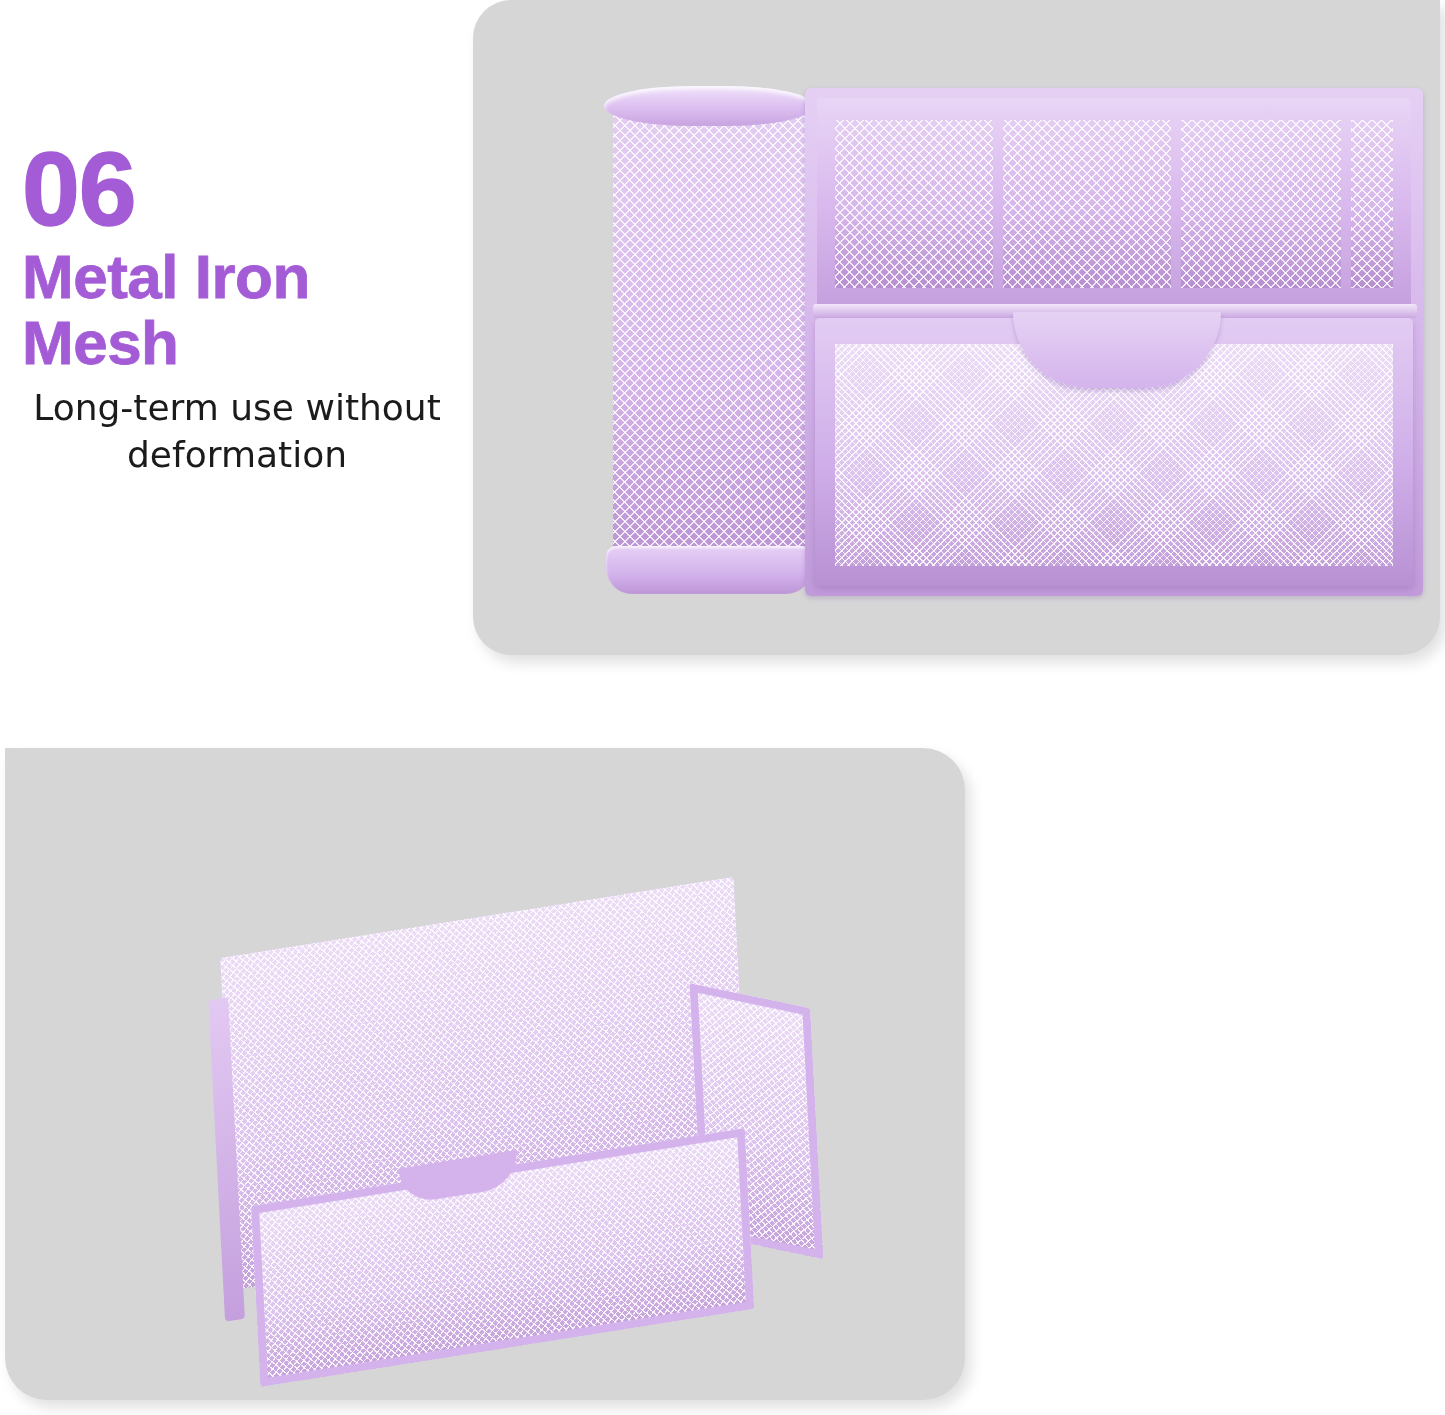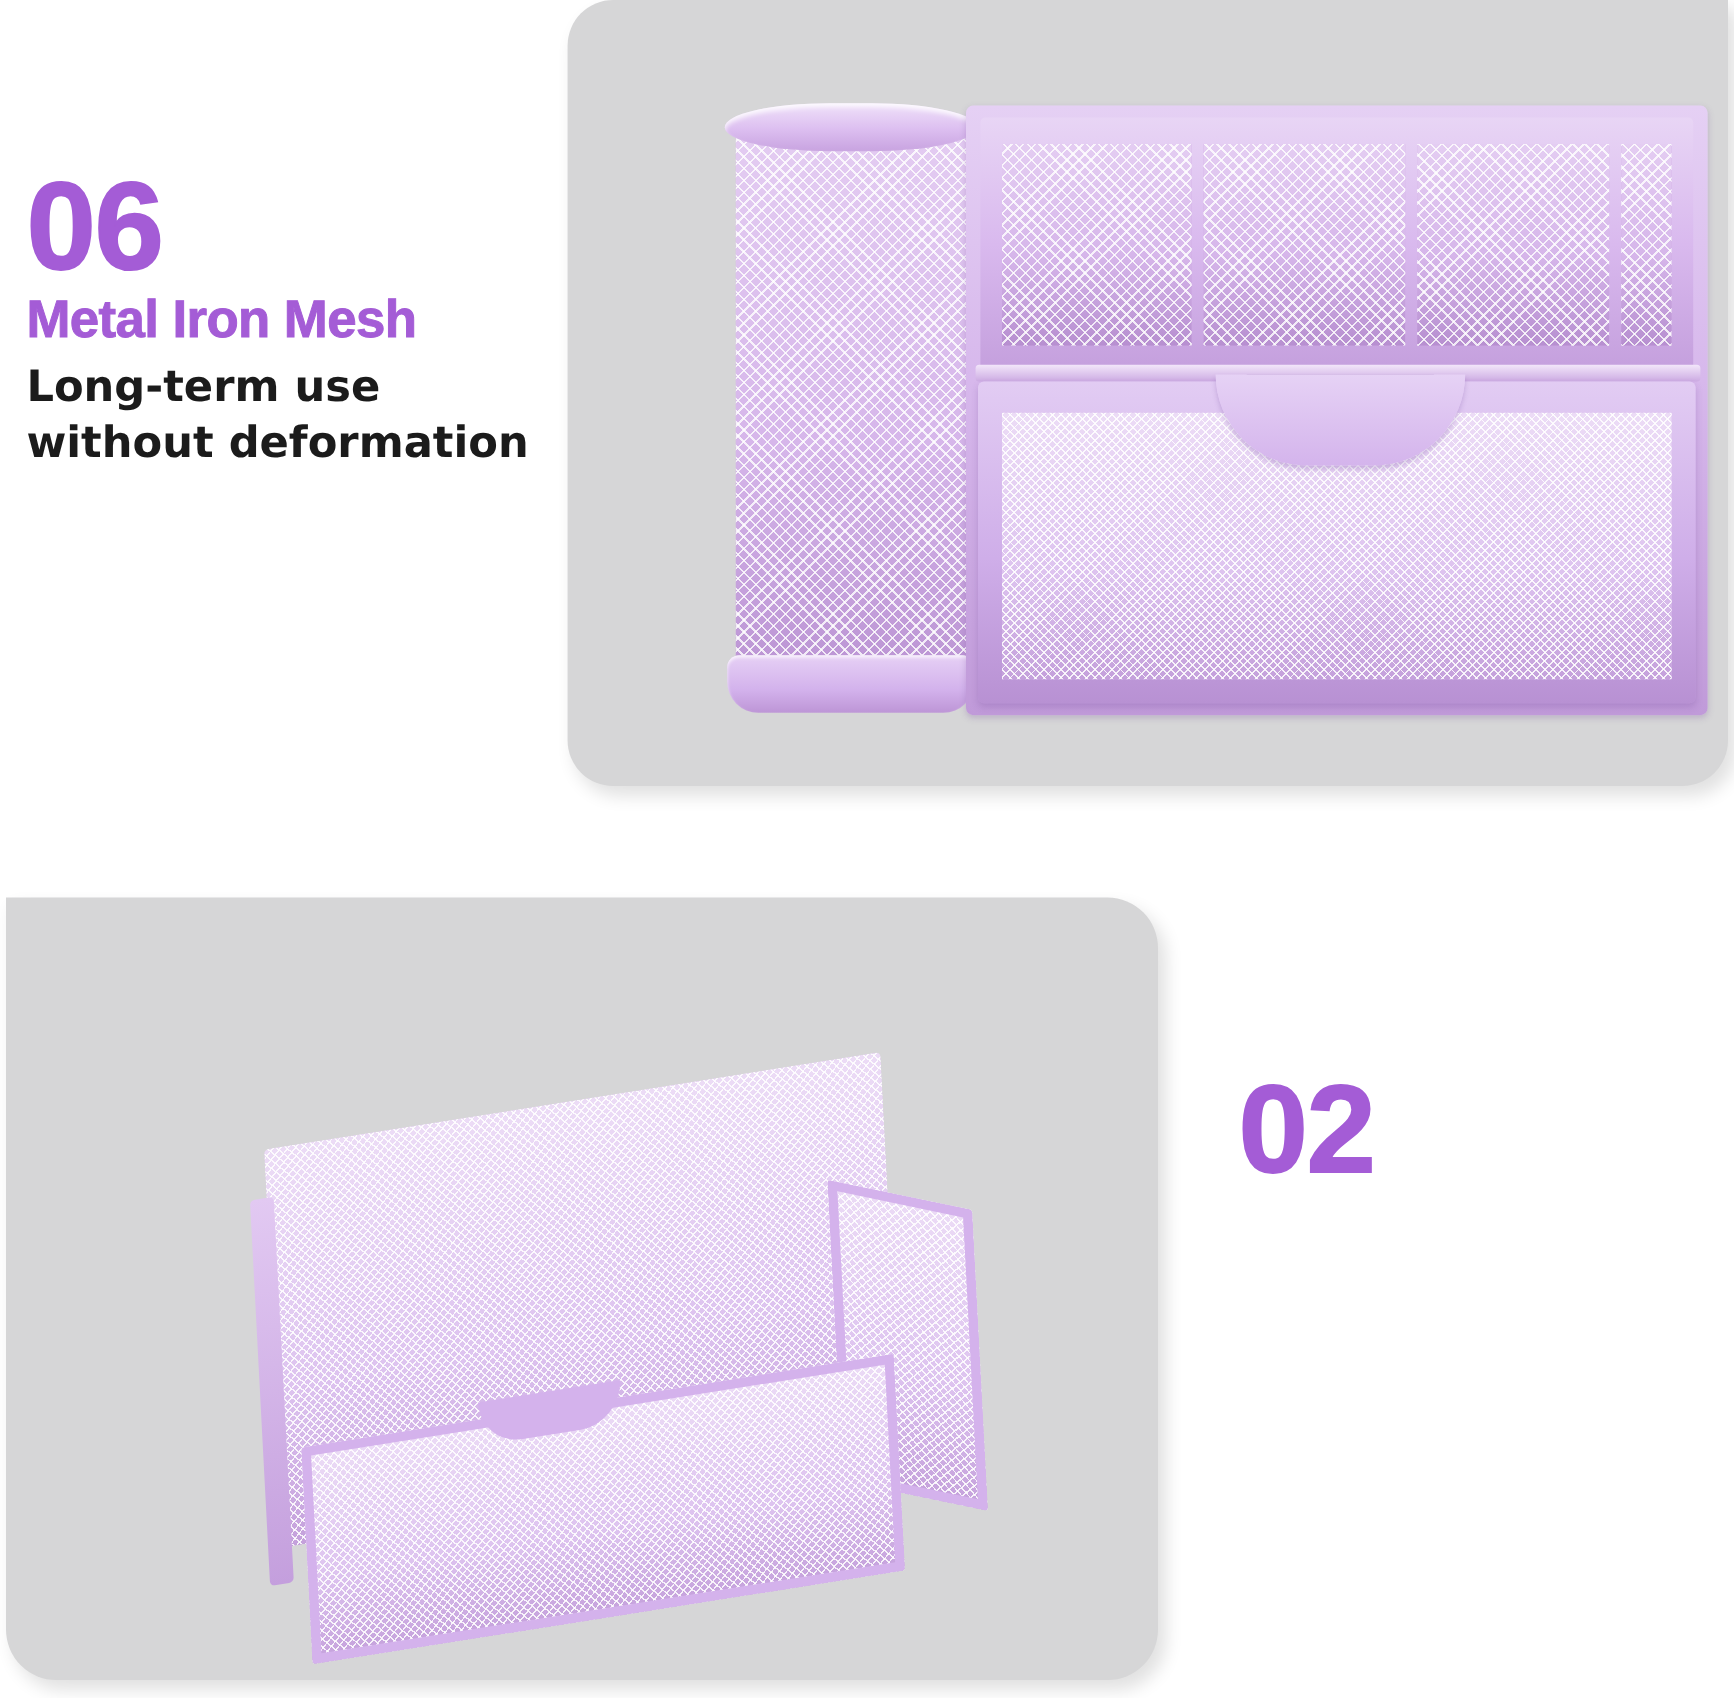--- a/index.html
+++ b/index.html
@@ -51,34 +51,35 @@
     font-size: 104px;
     line-height: 0.96;
     letter-spacing: -1px;
     color: #a45cd6;
     margin: 0 0 4px 0;
     -webkit-text-stroke: 1.5px #a45cd6;
   }
   .feature-title {
     font-family: "Liberation Sans", sans-serif;
     font-weight: 700;
-    font-size: 44px;
+    font-size: 62px;
     line-height: 1.06;
     letter-spacing: -0.5px;
     color: #a45cd6;
     margin: 0 0 10px 0;
     -webkit-text-stroke: 0.8px #a45cd6;
   }
   .feature-desc {
     font-family: "DejaVu Sans", sans-serif;
-    font-weight: 700;
+    font-weight: 400;
     font-size: 36px;
     line-height: 1.30;
     color: #1b1b1b;
     margin: 0;
+    text-align: center;
   }
 
   
   .art { position: absolute; }
 
   
   .mesh {
     background-color: #cfa8e4;
     background-image:
       repeating-linear-gradient(45deg,
@@ -246,14 +247,13 @@
   <div id="p2-drawer">
     <div class="art mesh-fine" id="p2-drawer-floor"></div>
     <div class="art mesh-fine" id="p2-drawer-right-wall"></div>
     <div class="art mesh-fine" id="p2-drawer-front-wall"></div>
     <div id="p2-drawer-notch"></div>
     <div class="art" id="p2-drawer-left-rail"></div>
   </div>
 </div>
 
 <div class="feature" id="feature-two">
-  <div class="feature-number">02</div>
 </div>
 
 </body></html>

